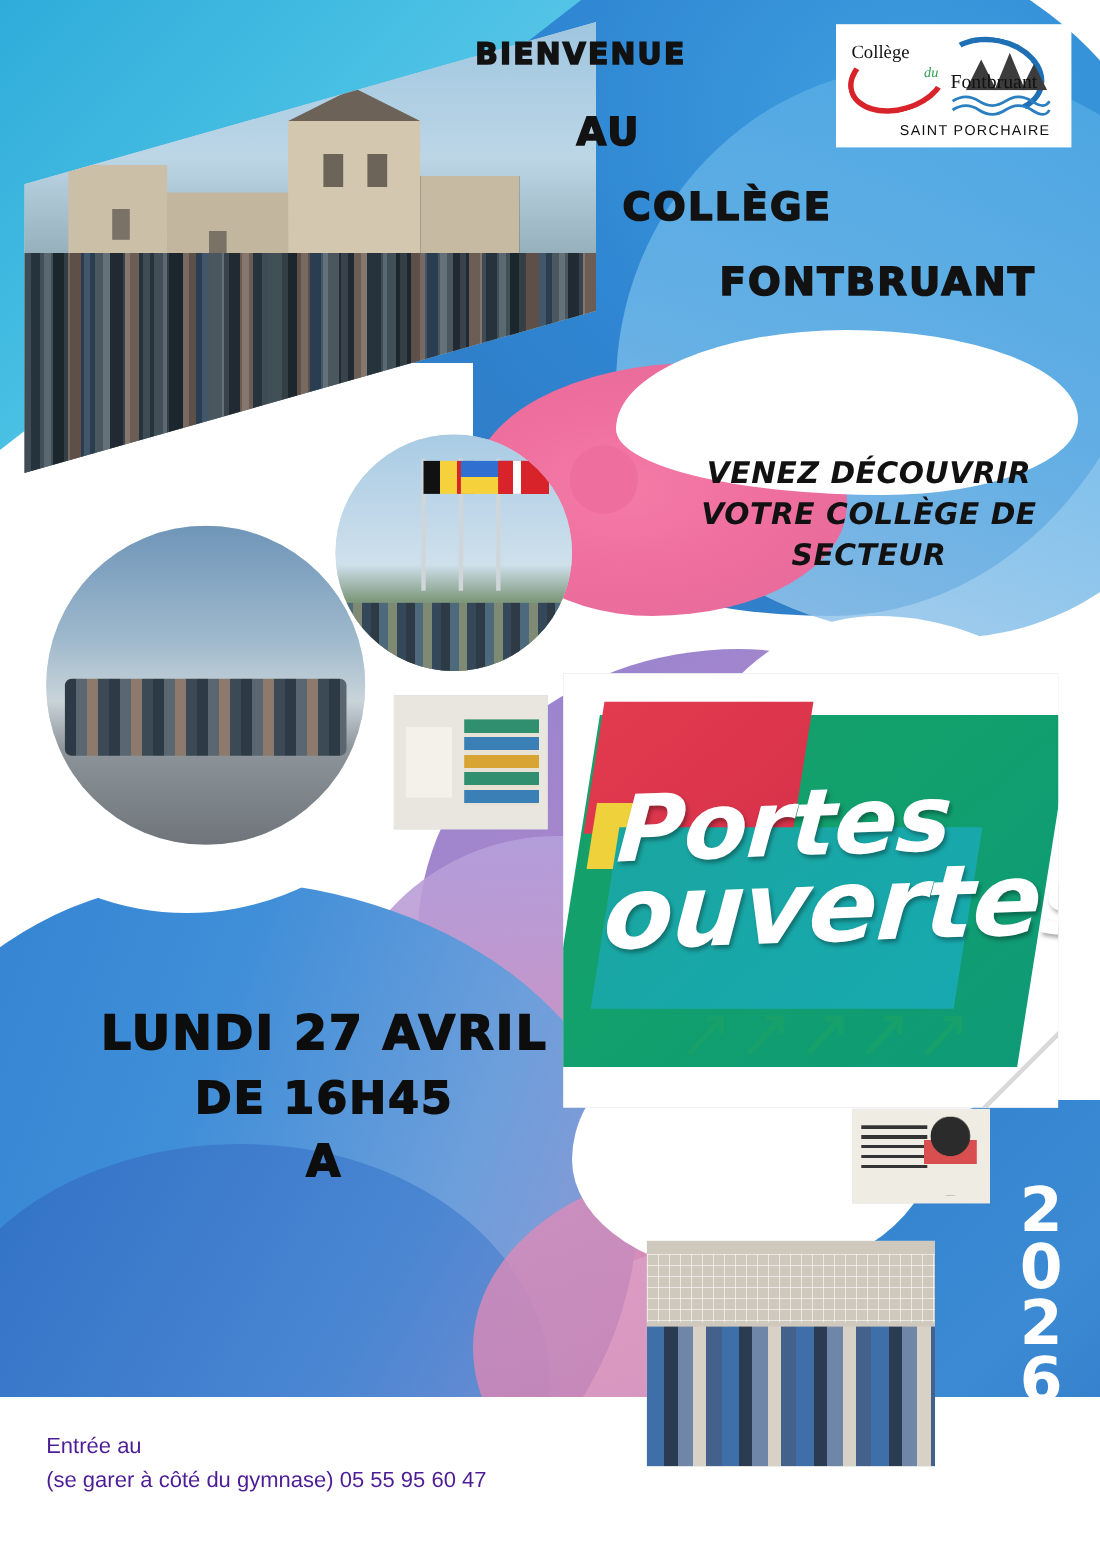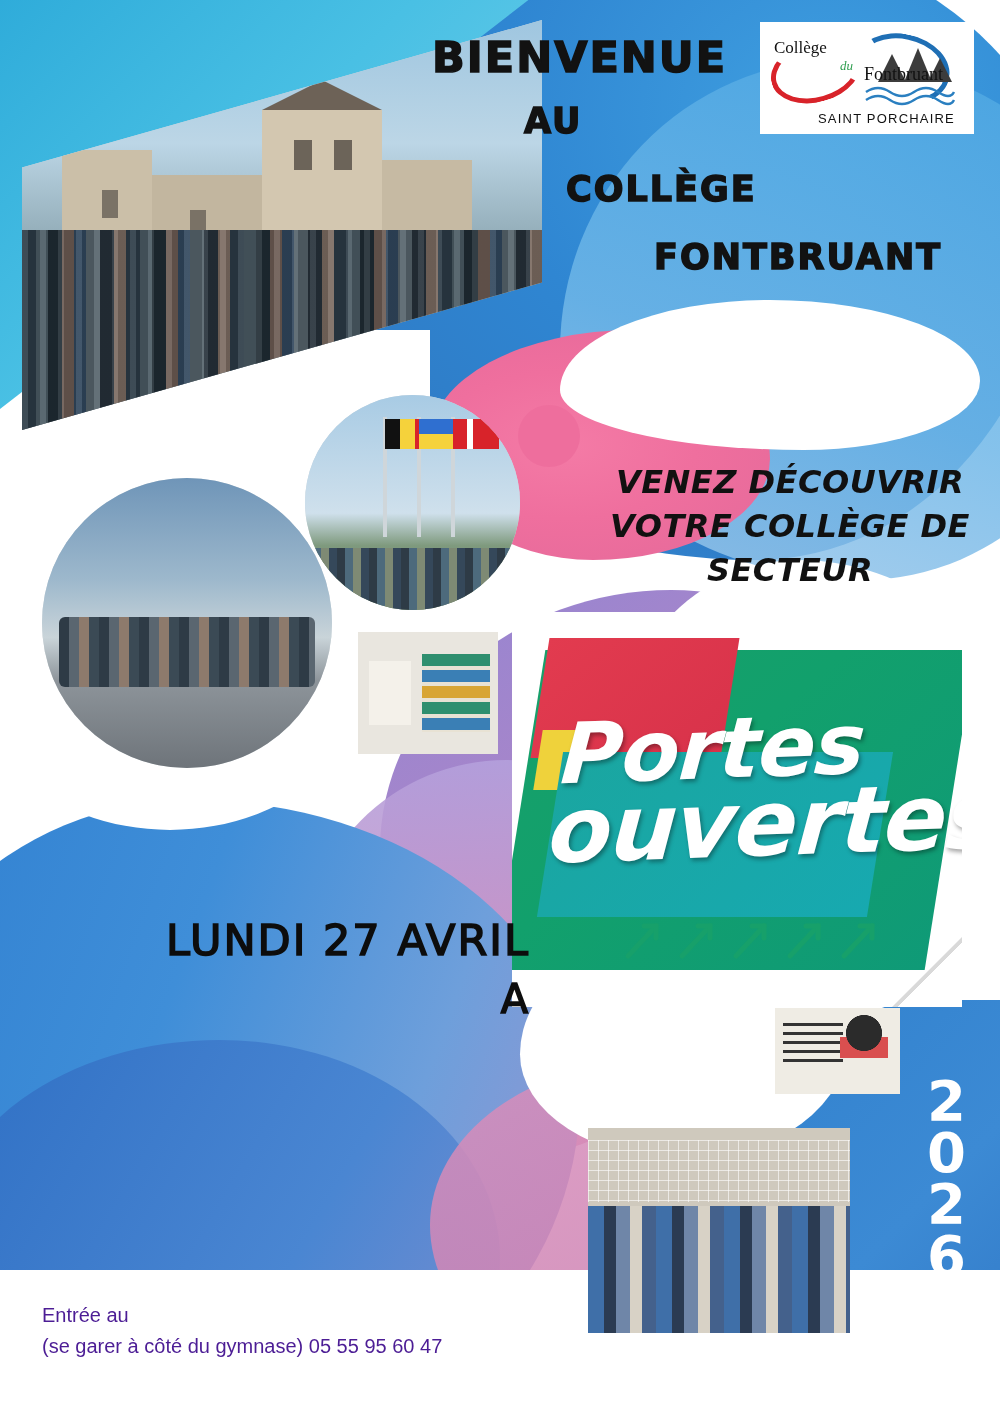--- a/index.html
+++ b/index.html
@@ -299,41 +299,40 @@
   
   .headline {
     position: absolute;
     font-family: "DejaVu Sans", sans-serif;
     font-weight: 700;
     color: #121212;
     letter-spacing: 2px;
     line-height: 1;
     -webkit-text-stroke: 1.5px #121212;
   }
-  .hl-1 { left: 432px; top: 36px; font-size: 43px; }
+  .hl-1 { left: 432px; top: 36px; font-size: 27px; }
   .hl-2 { left: 524px; top: 104px; font-size: 35px; }
   .hl-3 { left: 566px; top: 172px; font-size: 35px; }
   .hl-4 { left: 654px; top: 240px; font-size: 35px; }
 
   .subhead {
     position: absolute; left: 600px; top: 412px; width: 380px;
     text-align: center;
     font-family: "DejaVu Sans", sans-serif;
     font-weight: 700; font-style: italic;
-    font-size: 32px; line-height: 1.38;
+    font-size: 27px; line-height: 1.38;
     color: #111;
     letter-spacing: .5px;
-    margin-top: 48px;
   }
 
   .datetime {
     position: absolute; left: 60px; top: 910px; width: 470px;
-    text-align: right;
+    text-align: center;
     font-family: "DejaVu Sans", sans-serif;
-    font-weight: 400;
+    font-weight: 700;
     color: #0d0d0d;
     -webkit-text-stroke: 1.6px #0d0d0d;
     line-height: 1.42;
     letter-spacing: 2px;
   }
   .dt-1 { font-size: 43px; }
   .dt-2 { font-size: 40px; }
   .dt-3 { font-size: 40px; }
   .dt-4 { font-size: 40px; }
 
@@ -475,20 +474,21 @@
 
 <div class="headline hl-1">BIENVENUE</div>
 <div class="headline hl-2">AU</div>
 <div class="headline hl-3">COLLÈGE</div>
 <div class="headline hl-4">FONTBRUANT</div>
 
 <div class="subhead">VENEZ DÉCOUVRIR VOTRE COLLÈGE DE SECTEUR</div>
 
 <div class="datetime">
   <div class="dt-1">LUNDI 27 AVRIL</div>
+  <div class="dt-2">DE 16H45</div>
   <div class="dt-3">A</div>
 </div>
 
 <div class="year">2<br>0<br>2<br>6</div>
 
 <div class="footer">
   <div>Entrée au</div>
   <div>(se garer à côté du gymnase) 05 55 95 60 47</div>
 </div>
 

